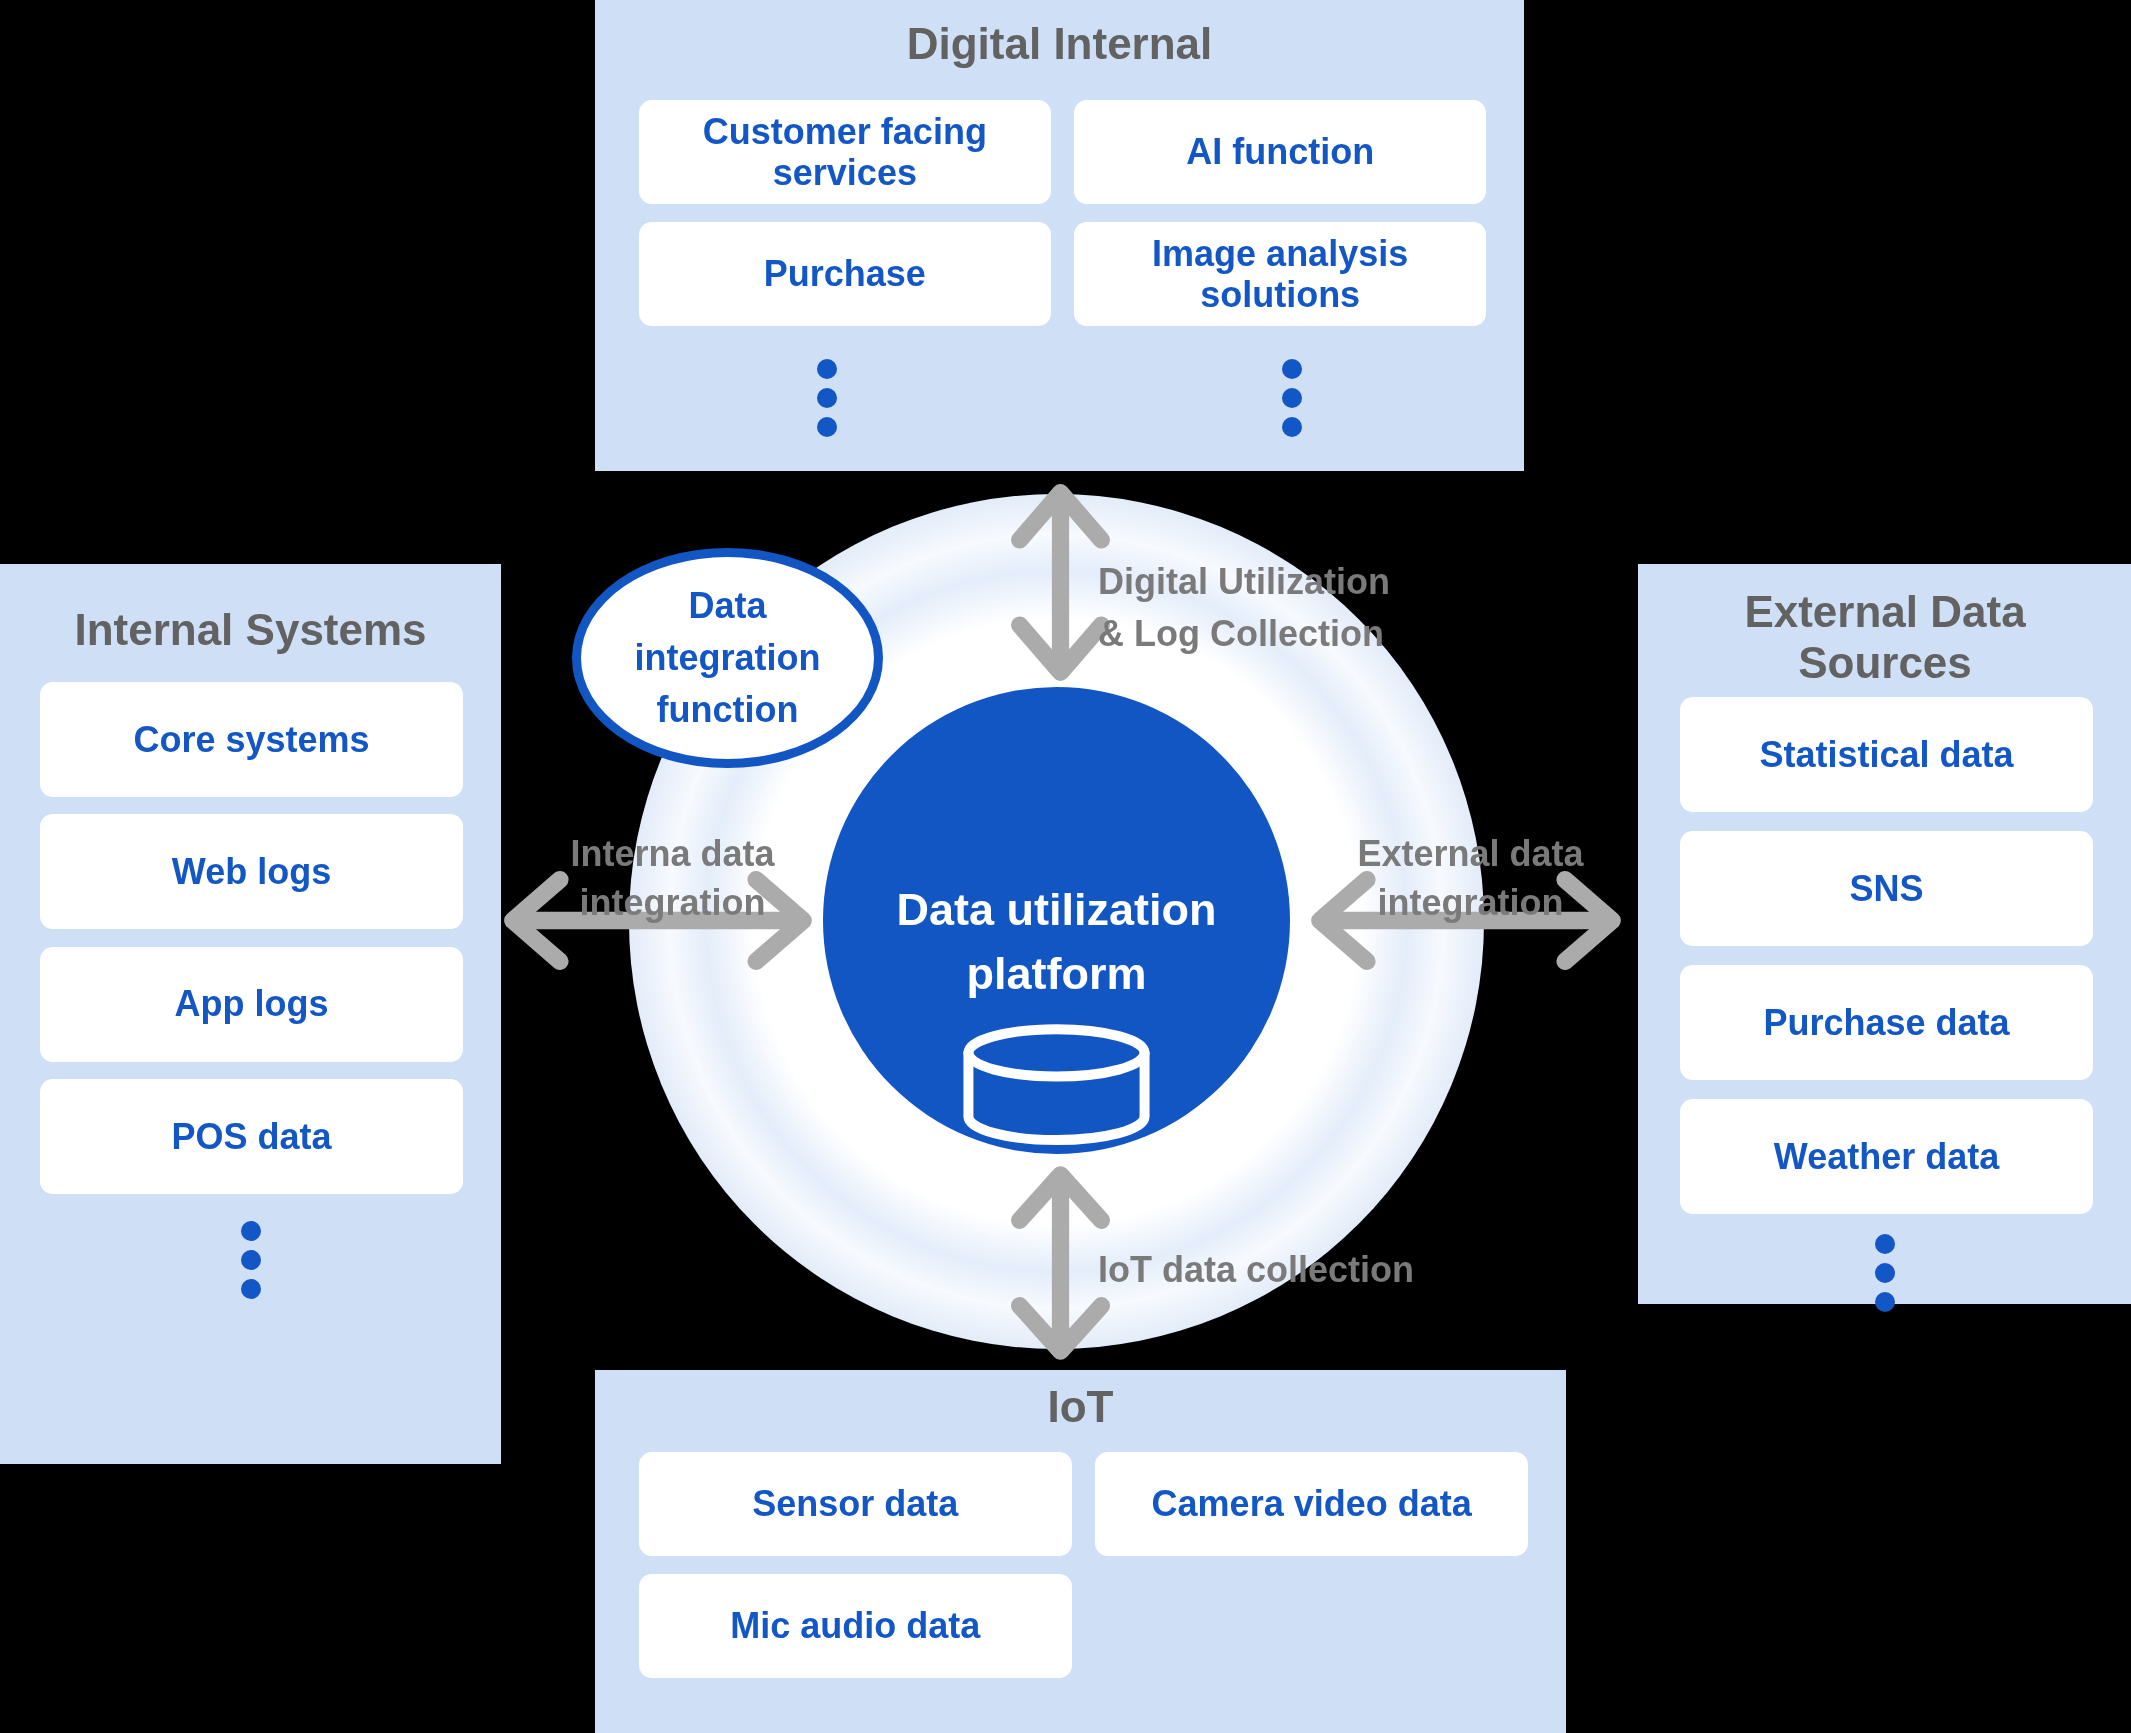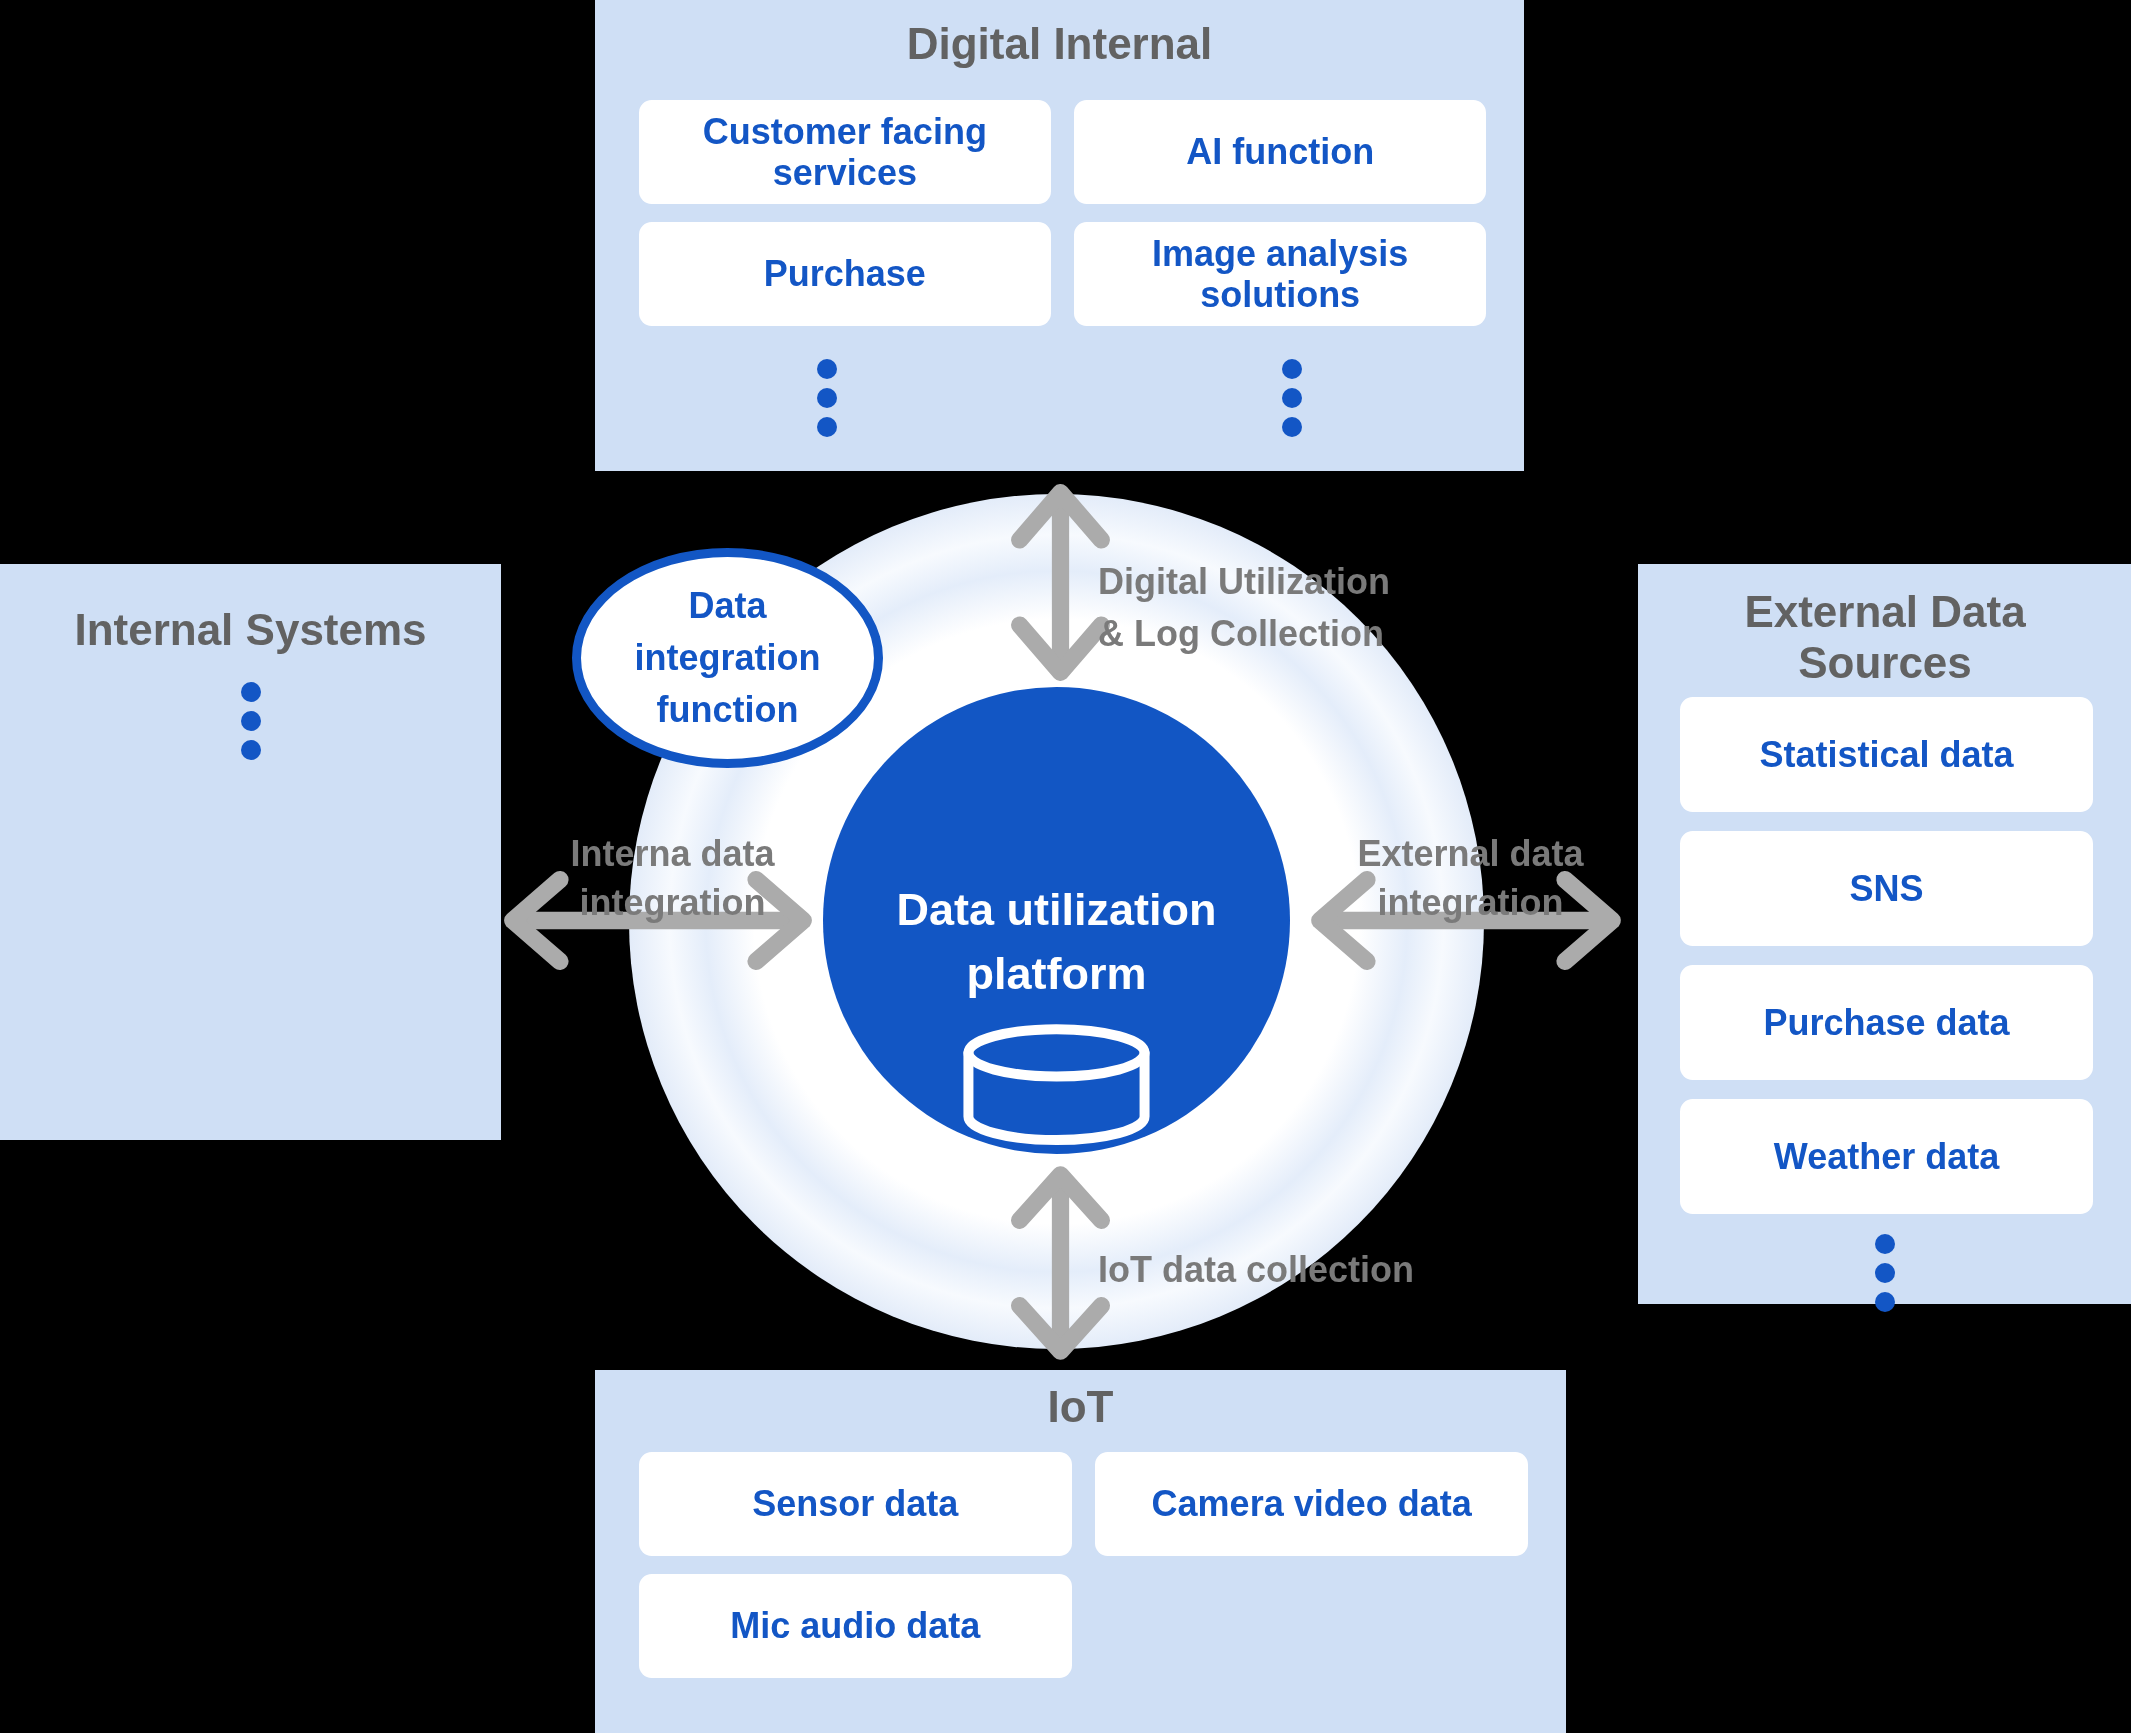--- a/index.html
+++ b/index.html
@@ -59,21 +59,21 @@
   .int-ellipse span{width:229px;color:var(--item_text_blue);font-size:36px;line-height:52px;text-align:center;}
   
   .panel{position:absolute;background:var(--panel_blue);z-index:6;box-sizing:border-box;}
   .panel h2{margin:0;color:var(--header_gray);font-size:44px;line-height:51px;text-align:center;font-weight:bold;}
   .card{
     background:#fff;border-radius:12.7px;display:flex;align-items:center;justify-content:center;
     color:var(--item_text_blue);font-size:36px;line-height:1.15;text-align:center;
   }
   .panel-top{left:595px;top:0;width:929px;height:471px;}
   .panel-bottom{left:595px;top:1370px;width:971px;height:364px;}
-  .panel-left{left:0;top:564px;width:501px;height:576px;}
+  .panel-left{left:0;top:564px;width:501px;height:900px;}
   .panel-right{left:1638px;top:564px;width:494px;height:740px;}
   .panel-top h2{margin-top:18px;}
   .panel-bottom h2{margin-top:11px;}
   .panel-left h2{margin-top:40px;}
   .panel-right h2{margin-top:22px;padding:0 36px;}
   .grid2{display:grid;grid-template-columns:1fr 1fr;gap:18px 23.6px;margin:31px 38px 0 44px;}
   .panel-bottom .grid2{margin-top:20px;}
   .grid2 .card{height:104px;}
   .stack{display:flex;flex-direction:column;gap:17.3px;margin:27px 38px 0 40px;}
   .panel-right .stack{gap:19px;margin:9px 39px 0 42px;}
@@ -158,20 +158,26 @@
       <div class="dots">
           <i></i>
           <i></i>
           <i></i>
         </div>
     </div>
   </section>
 
   <section class="panel panel-left">
     <h2>Internal Systems</h2>
+    <div class="stack">
+      <div class="card">Core systems</div>
+      <div class="card">Web logs</div>
+      <div class="card">App logs</div>
+      <div class="card">POS data</div>
+    </div>
     <div class="dots stack-dots">
         <i></i>
         <i></i>
         <i></i>
       </div>
   </section>
 
   <section class="panel panel-right">
     <h2>External Data Sources</h2>
     <div class="stack">

